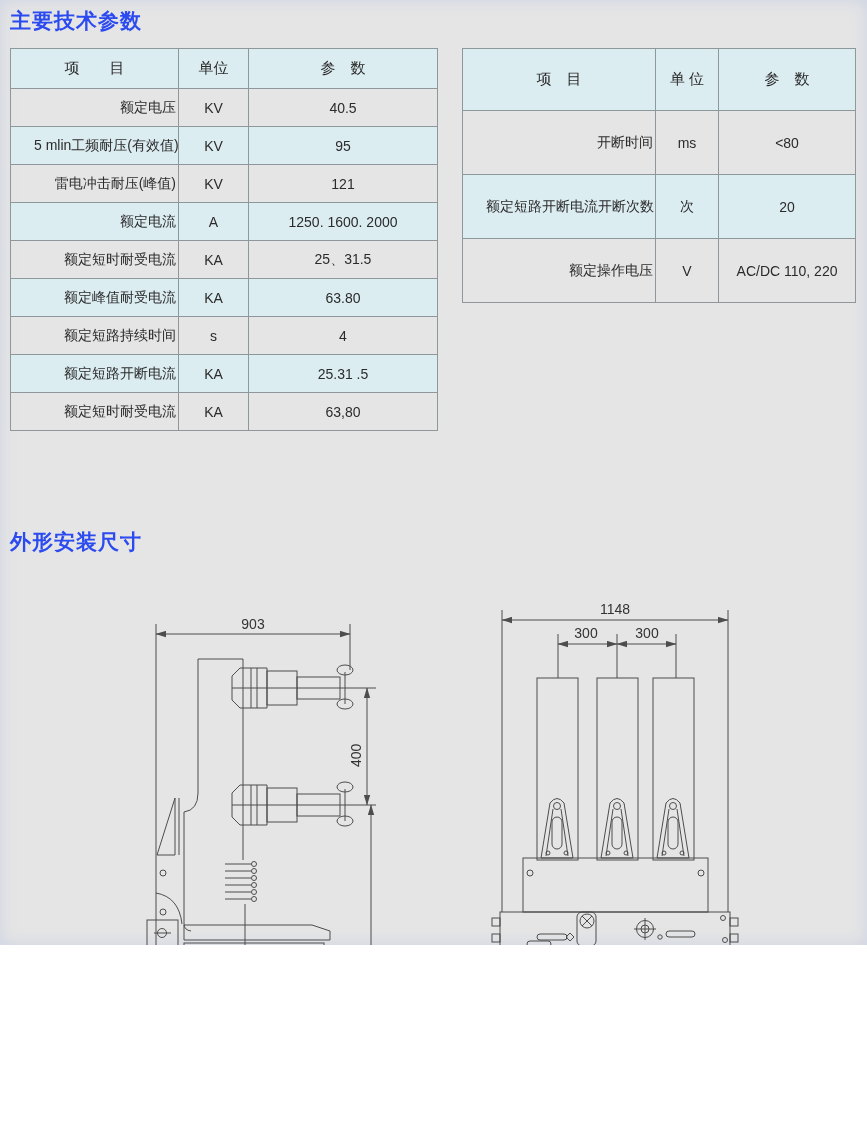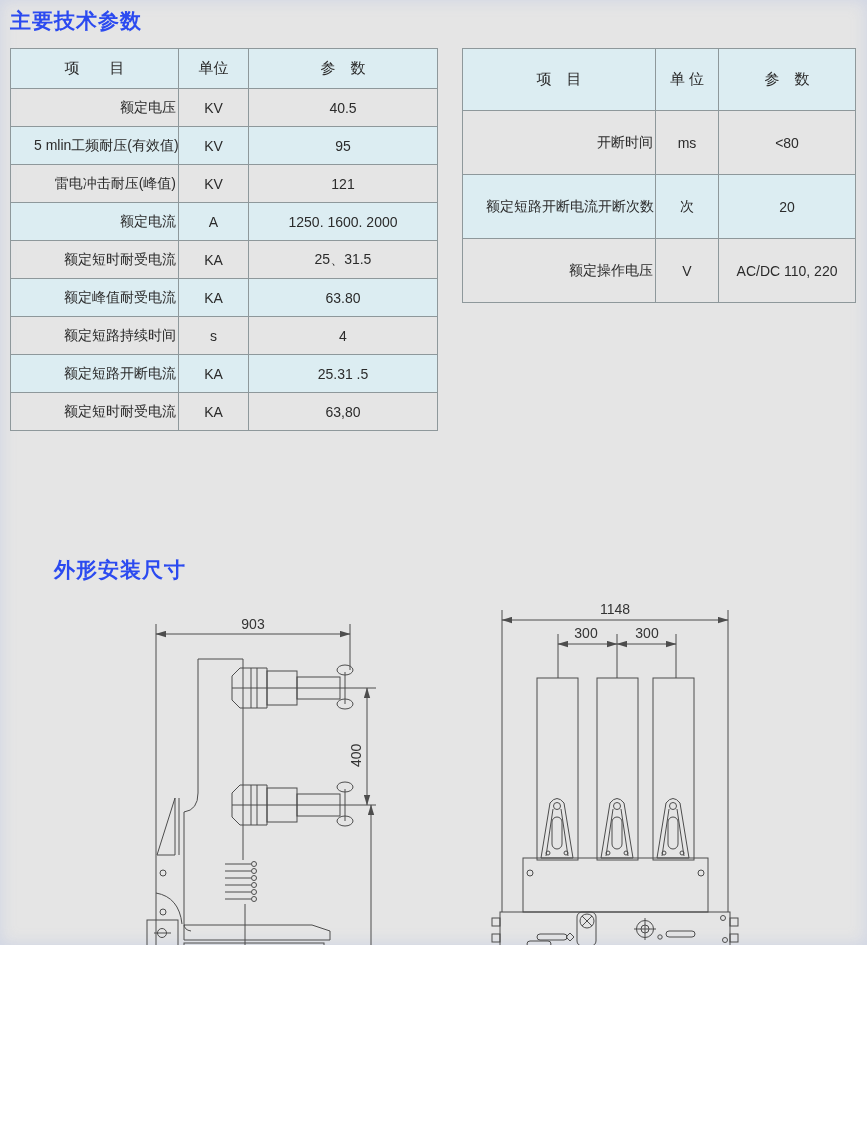--- a/index.html
+++ b/index.html
@@ -6,21 +6,21 @@
   .page {
     position:relative; width:867px; height:945px; background:#e5e5e5;
     font-family:"Liberation Sans","DejaVu Sans",sans-serif; overflow:hidden;
     box-shadow: inset 0 0 16px rgba(145,165,225,.28);
   }
   .sec-title {
     position:absolute; left:10px; margin:0; font-size:21px; font-weight:bold;
     color:#2b4af0; letter-spacing:1px;
   }
   #title1 { top:7px; }
-  #title2 { top:556px;margin-left:44px; }
+  #title2 { top:528px; }
 
   .params-table { position:absolute; border-collapse:collapse; table-layout:fixed;
     font-size:14px; color:#2b2b2b; }
   .params-table th, .params-table td { border:1px solid #8e989b; overflow:hidden; }
   .params-table th { background:#dcedf2; font-weight:normal; font-size:15px; text-align:center; }
   .params-table tbody tr:nth-child(even) td { background:#dcedf2; }
   .params-table td.c0 { text-align:right; padding:0 2px 0 23px; white-space:nowrap; }
   .params-table td.c1, .params-table td.c2 { text-align:center; }
   .t-left  { top:48px; left:10px;  width:427px; }
   .t-right { top:48px; left:462px; width:393px; }

